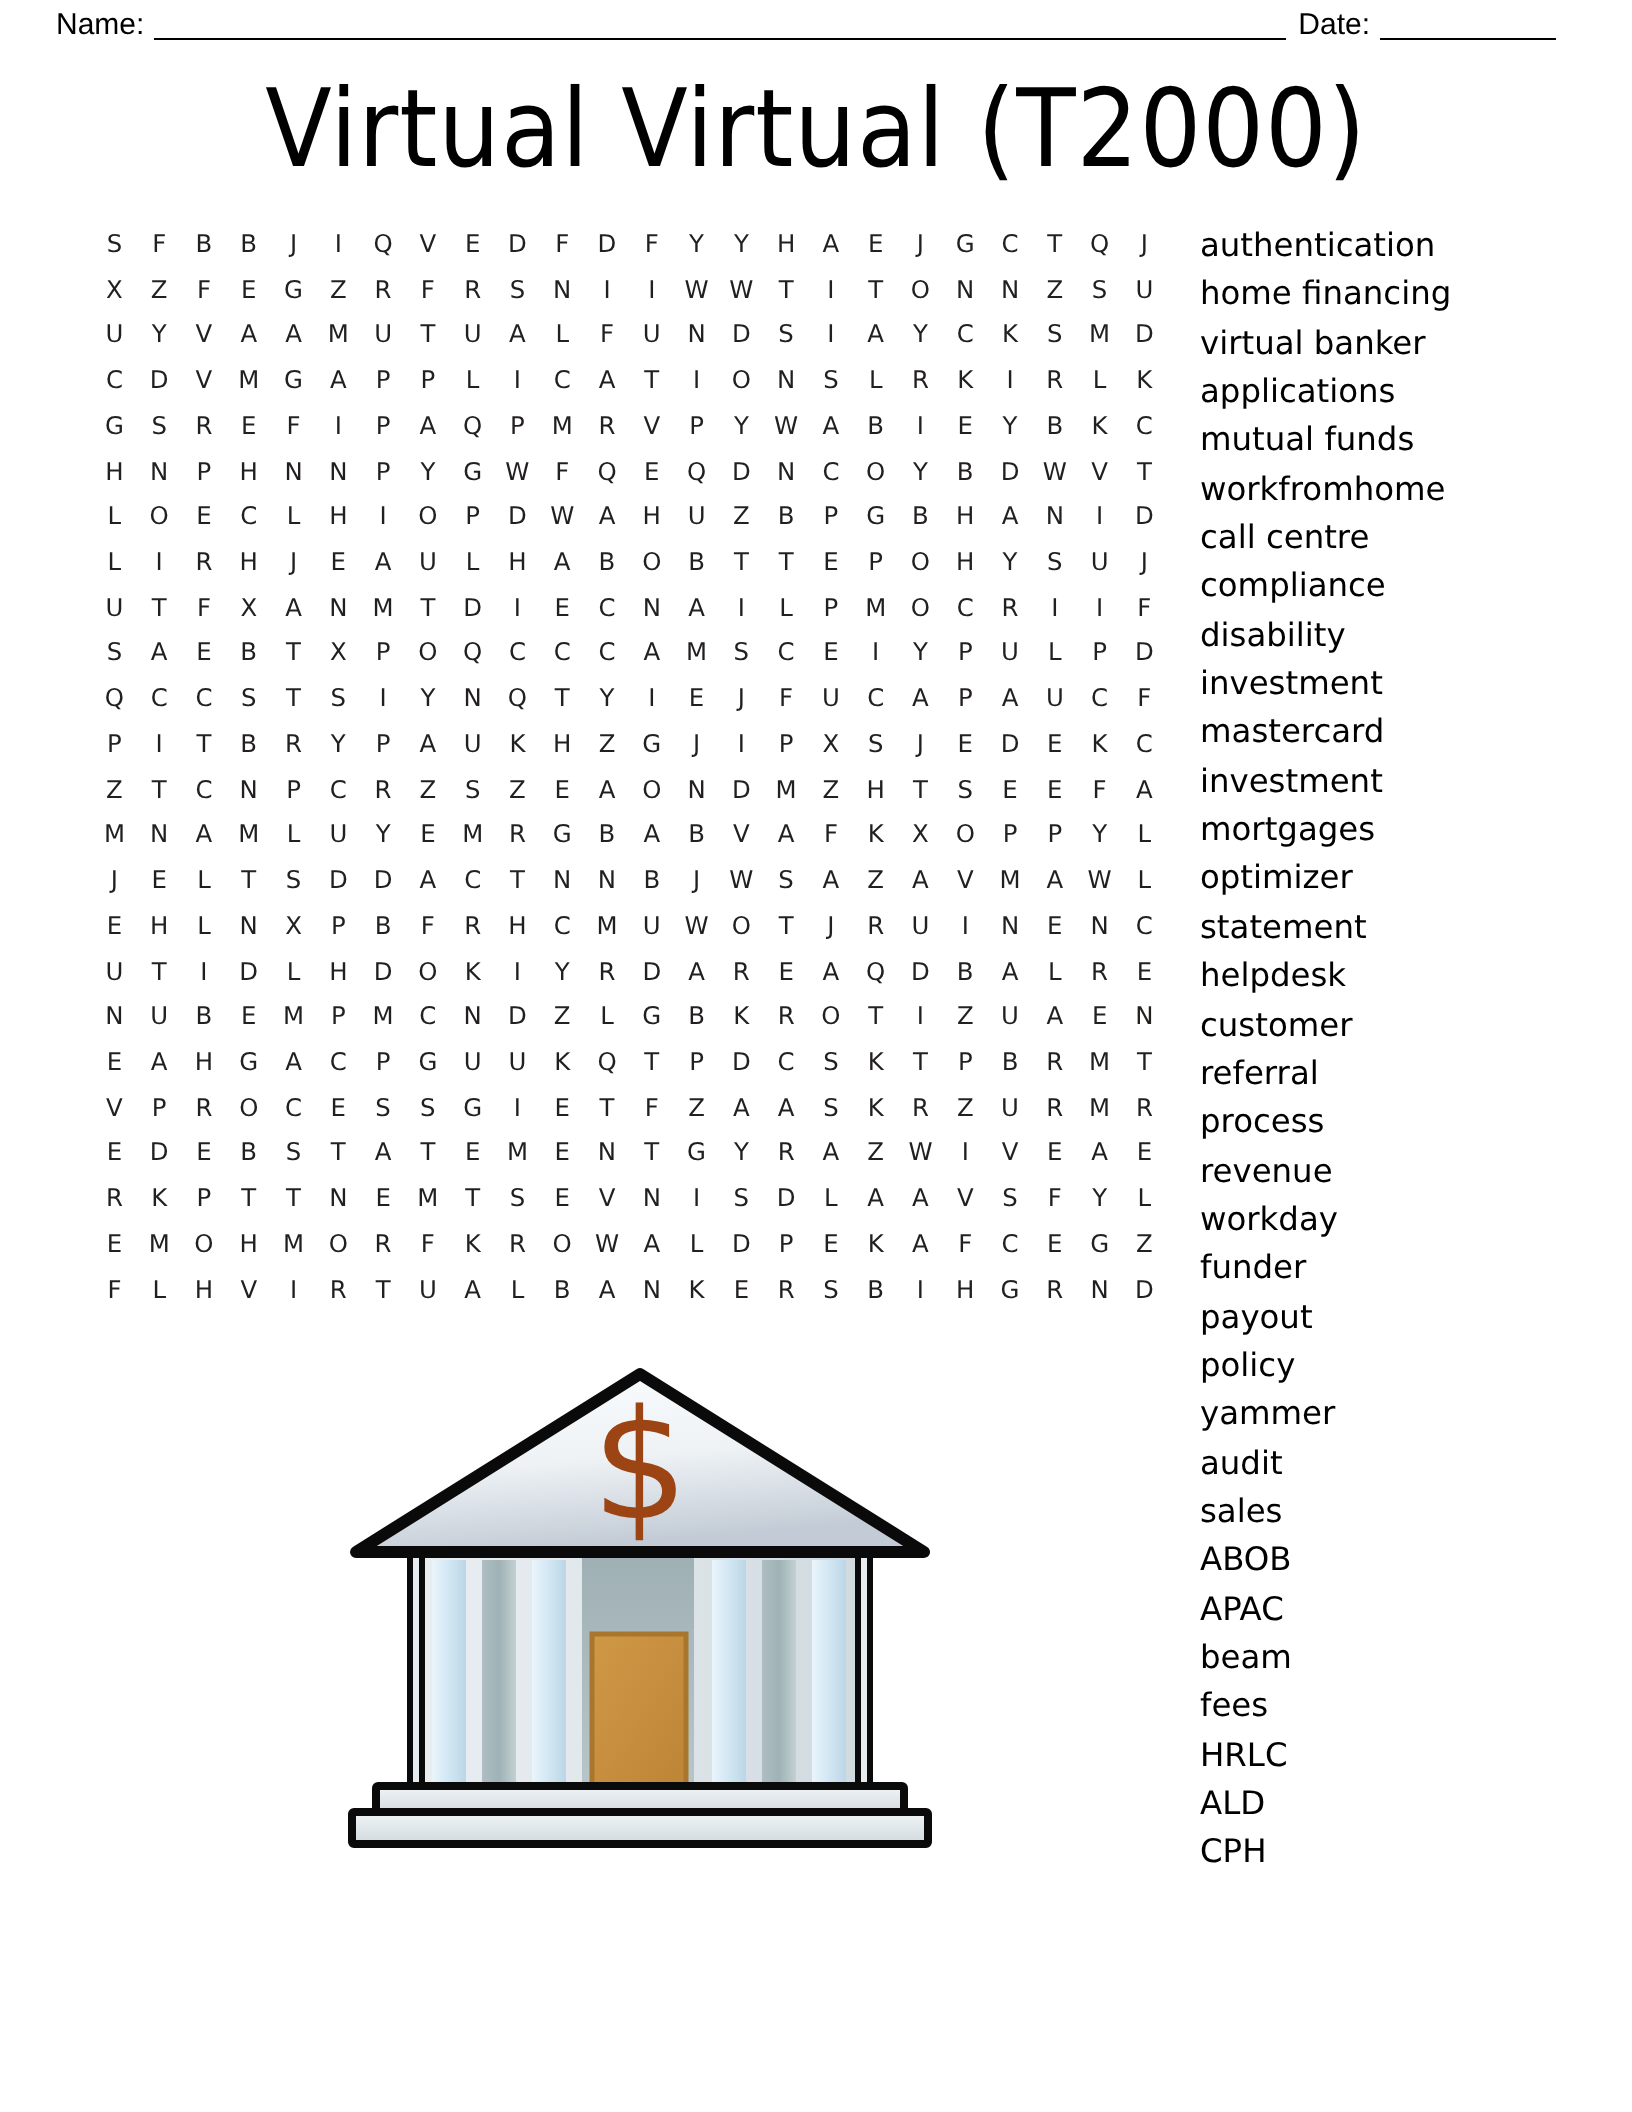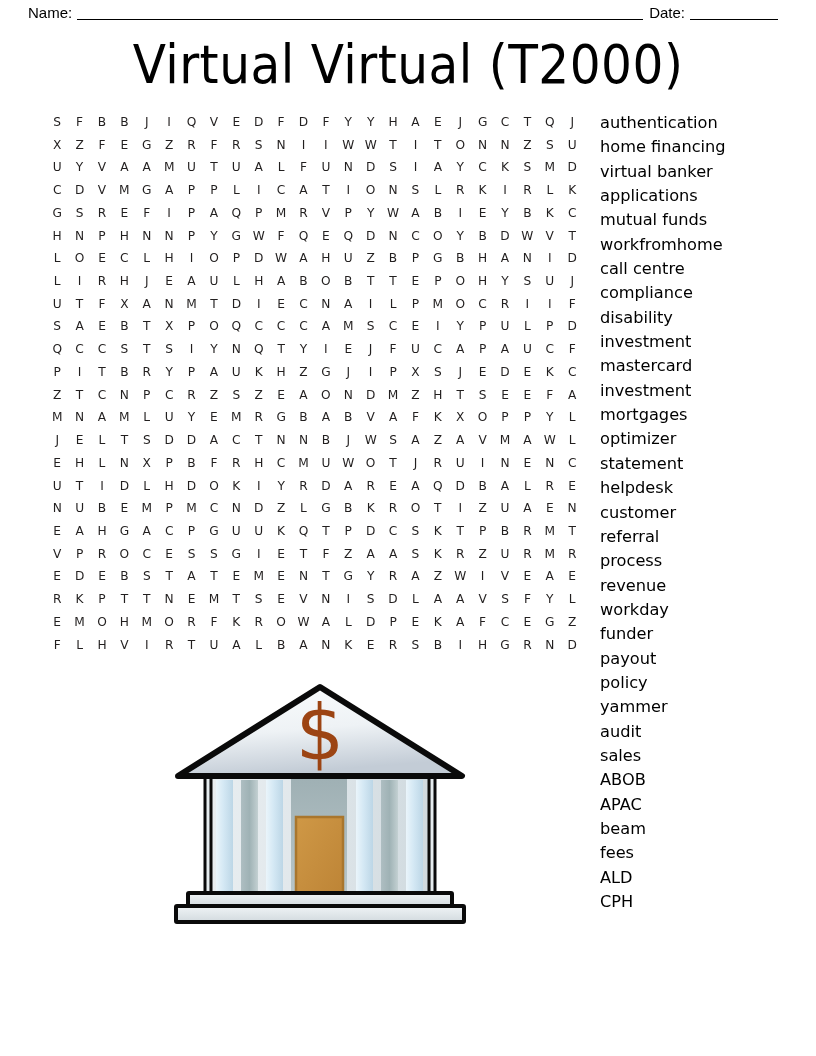--- a/index.html
+++ b/index.html
@@ -724,20 +724,21 @@
     <div class="word-item">funder</div>
     <div class="word-item">payout</div>
     <div class="word-item">policy</div>
     <div class="word-item">yammer</div>
     <div class="word-item">audit</div>
     <div class="word-item">sales</div>
     <div class="word-item">ABOB</div>
     <div class="word-item">APAC</div>
     <div class="word-item">beam</div>
     <div class="word-item">fees</div>
+    <div class="word-item">HRLC</div>
     <div class="word-item">ALD</div>
     <div class="word-item">CPH</div>
   </div>
 
 <div id="bank-illustration">
   <svg viewBox="0 0 320 250" xmlns="http://www.w3.org/2000/svg">
     <defs>
       <linearGradient id="roofGrad" x1="0" y1="0" x2="0.25" y2="1">
         <stop offset="0%" stop-color="#fbfdfe"></stop>
         <stop offset="55%" stop-color="#eef2f5"></stop>

